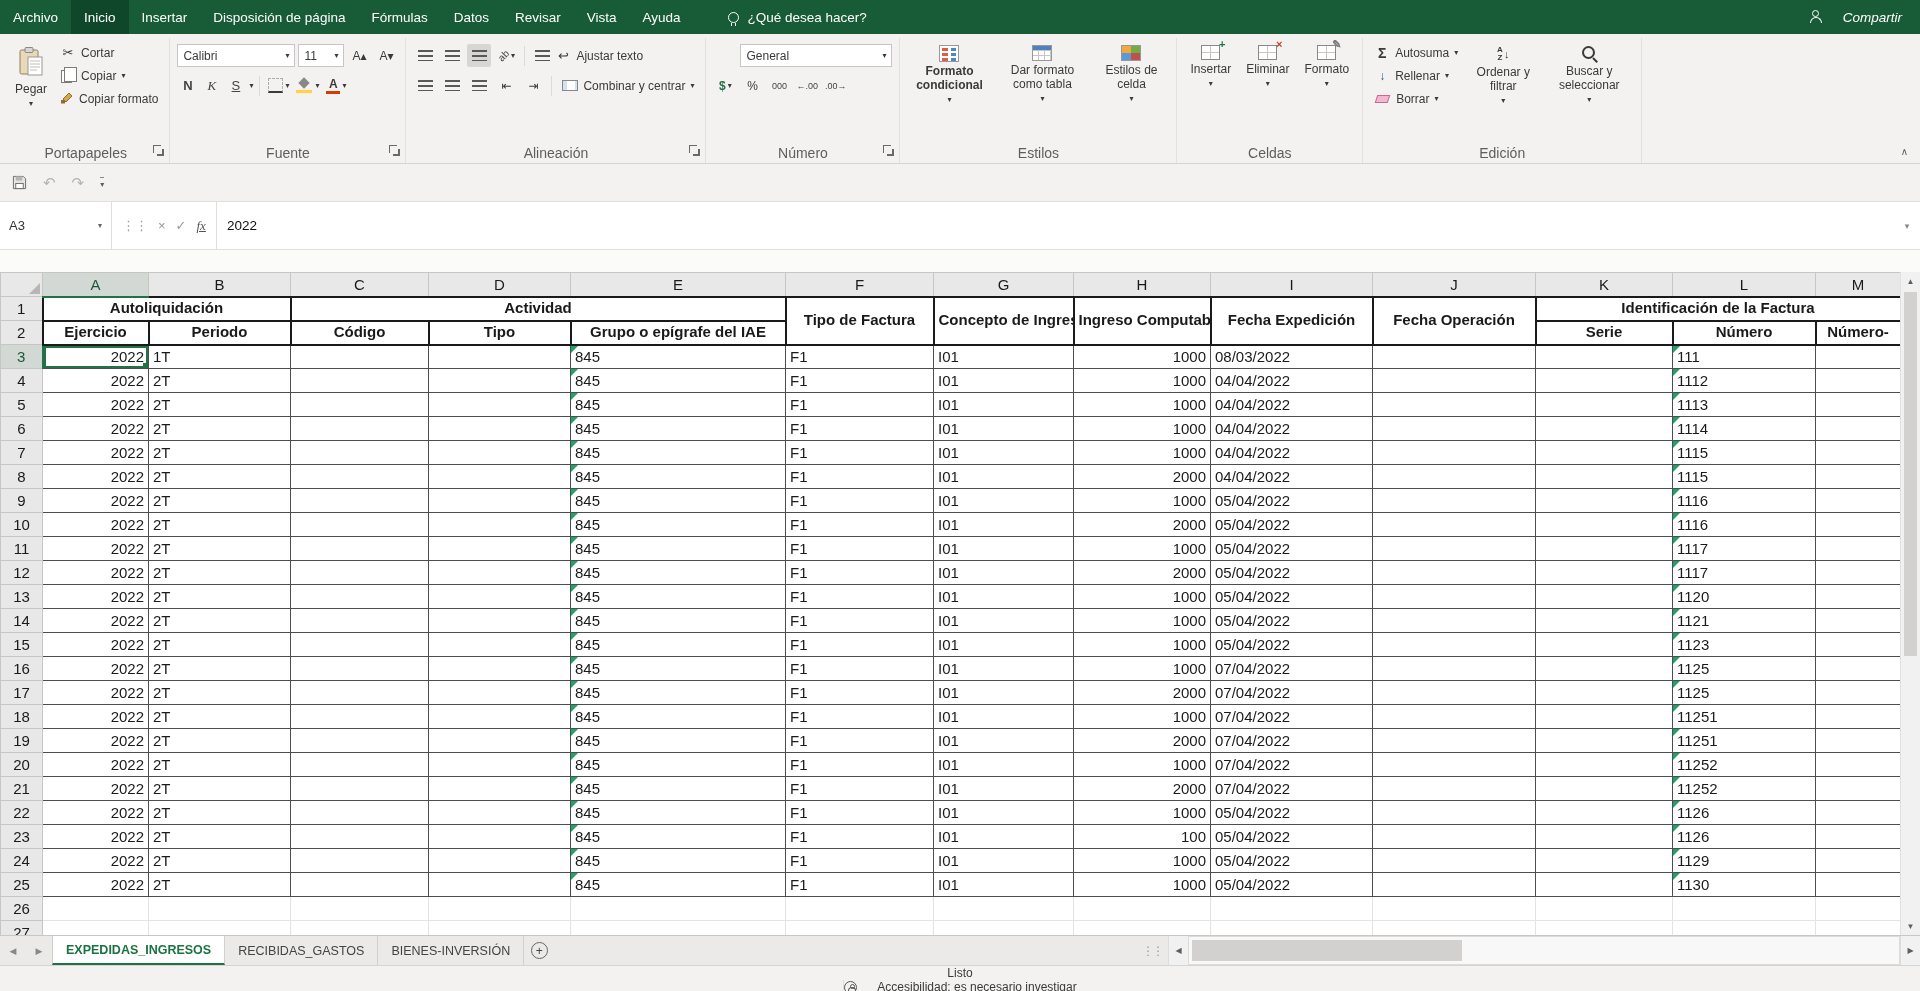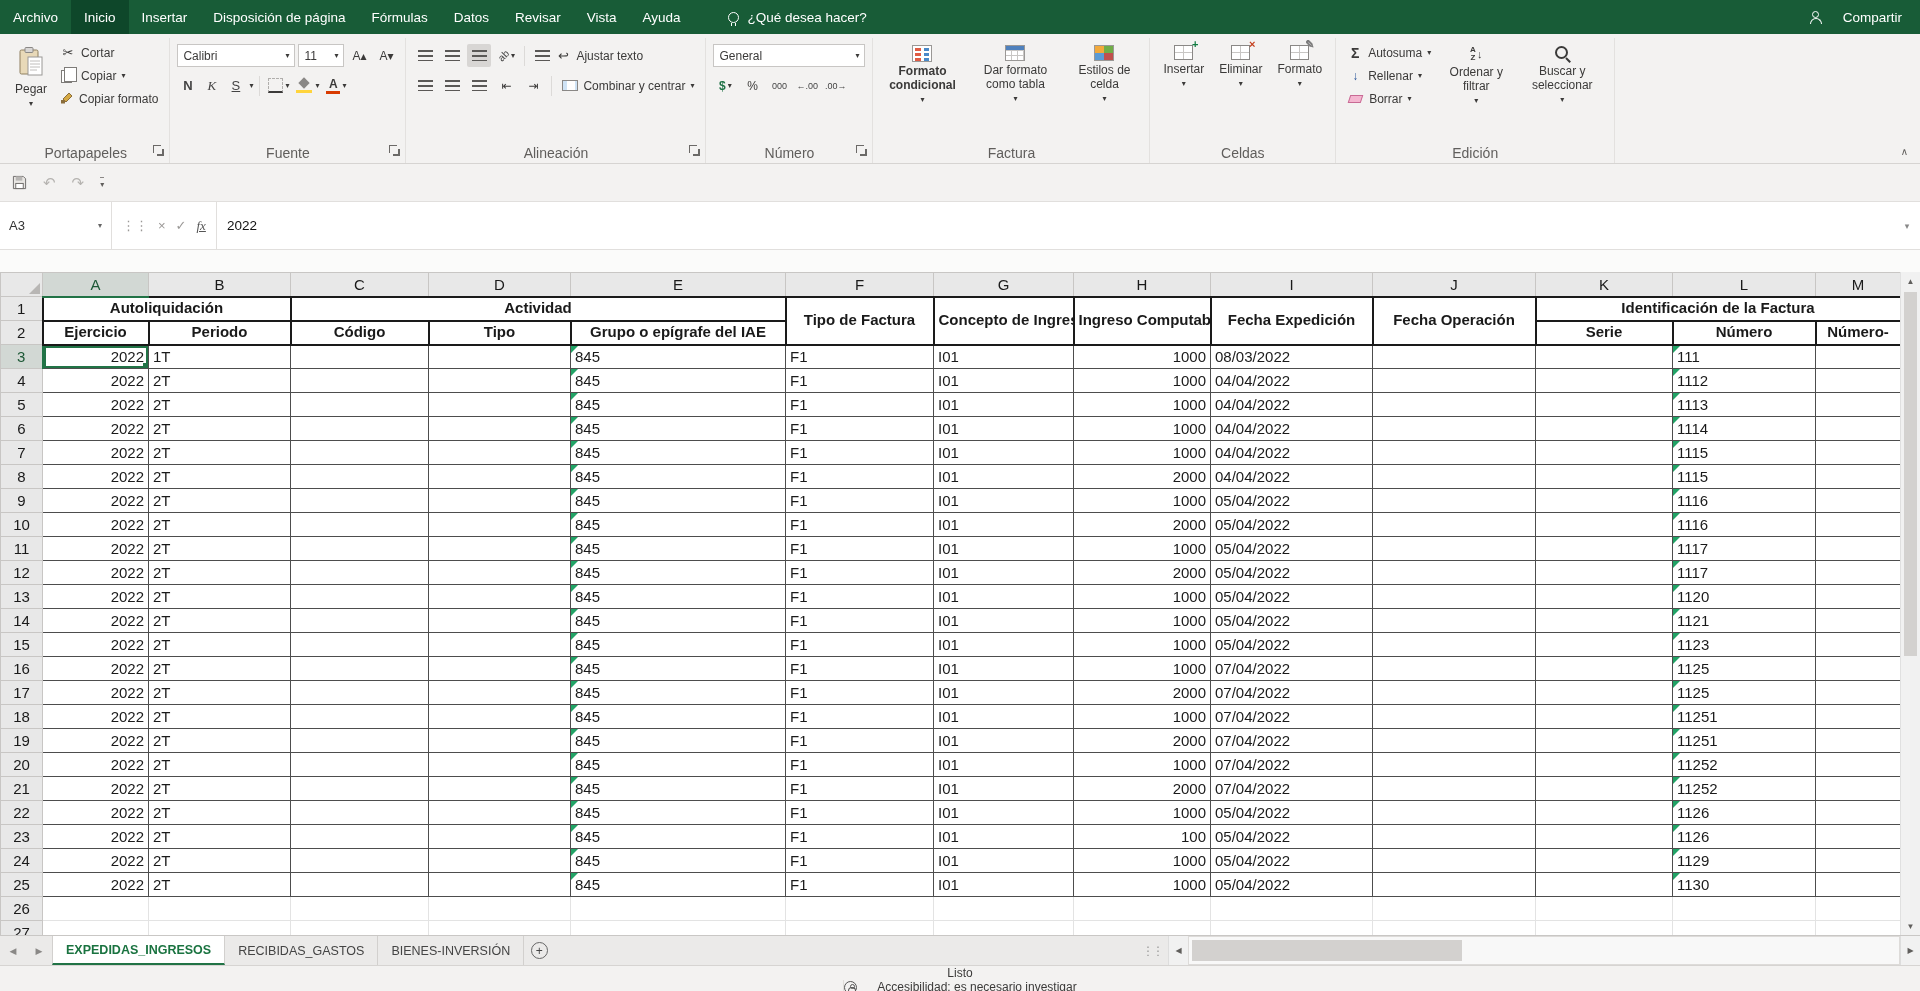--- a/index.html
+++ b/index.html
@@ -8,21 +8,21 @@
 
   
   .menubar { height:34px; background:#185c37; display:flex; align-items:stretch; color:#fff; font-size:13.5px; flex-shrink:0; }
   .menu-tabs { display:flex; align-items:stretch; }
   .menu-tab { padding:0 13px; display:flex; align-items:center; cursor:default; white-space:nowrap; }
   .menu-tab.active { background:#0e472a; }
   .menu-search { display:flex; align-items:center; gap:9px; margin-left:24px; padding:0 10px; }
   .bulb { position:relative; width:11px; height:11px; border:1.5px solid #fff; border-radius:50%; }
   .bulb::after { content:''; position:absolute; left:2px; bottom:-4px; width:3px; height:2.5px; border-left:1.5px solid #fff; border-right:1.5px solid #fff; }
   .menubar-right { margin-left:auto; display:flex; align-items:center; padding-right:18px; }
-  .share-btn { display:flex; align-items:center; gap:21px; }
+  .share-btn { display:flex; gap:21px;font-style:italic; }
   .person { position:relative; width:13px; height:13px; }
   .person::before { content:''; position:absolute; left:3.5px; top:0; width:5px; height:5px; border:1.2px solid #fff; border-radius:50%; }
   .person::after { content:''; position:absolute; left:1px; bottom:0; width:10px; height:5px; border:1.2px solid #fff; border-bottom:none; border-radius:6px 6px 0 0; }
 
   
   .ribbon { height:130px; background:#f3f2f1; border-bottom:1px solid #d6d4d2; display:flex; padding:4px 2px 0 2px; flex-shrink:0; position:relative; font-size:12px; color:#3b3a39; }
   .rgroup { display:flex; flex-direction:column; padding:0 5px; position:relative; border-right:1px solid #e3e1df; }
   .rg-content { flex:1; display:flex; align-items:flex-start; padding:3px 2px 0 2px; gap:3px; }
   .rg-label { height:21px; font-size:14px; color:#605e5c; display:flex; align-items:center; justify-content:center; padding:0 16px; white-space:nowrap; }
   .launcher { position:absolute; right:4px; bottom:6px; width:12px; height:12px; }
@@ -32,21 +32,21 @@
   .btn-big .lbl { line-height:1.15; }
   .btn-small { display:flex; align-items:center; gap:5px; height:23px; padding:0 4px; font-size:12px; white-space:nowrap; border-radius:2px; }
   .caret { font-size:8px; color:#3b3a39; line-height:1; }
   .stack { display:flex; flex-direction:column; justify-content:flex-start; }
   .rows { display:flex; flex-direction:column; gap:7px; padding-top:3px; }
   .rrow { display:flex; align-items:center; gap:3px; }
   .combo { background:#fff; border:1px solid #c8c6c4; height:23px; display:flex; align-items:center; padding:0 5px; font-size:12px; gap:6px; }
   .combo .caret { margin-left:auto; }
   .combo.fname { width:118px; }
   .combo.fsize { width:46px; }
-  .combo.nfmt  { width:152px; }
+  .combo.nfmt  { width:152px;margin-left:27px; }
   .icon-btn { min-width:24px; height:23px; display:flex; align-items:center; justify-content:center; gap:2px; border-radius:2px; padding:0 2px; }
   .icon-btn.sel { background:#d8d6d4; }
   .fmt-btn { width:21px; height:23px; display:flex; align-items:center; justify-content:center; font-size:13px; color:#444; }
   .fmt-btn.b { font-weight:bold; }
   .fmt-btn.i { font-style:italic; font-family:"Liberation Serif", serif; }
   .fmt-btn.u { text-decoration:underline; }
   .vdiv { width:1px; height:20px; background:#dcdad8; margin:0 3px; align-self:center; }
   .ic { font-size:13px; color:#3b3a39; width:16px; text-align:center; }
   .icon-copy { width:11px; height:13px; border:1px solid #7d7b78; background:#fff; position:relative; margin:2px 4px 0 1px; }
   .icon-copy::after { content:''; position:absolute; left:2px; top:-4px; width:11px; height:13px; border:1px solid #7d7b78; background:#fff; }
@@ -383,21 +383,21 @@
         <span class="lbl w84">Dar formato como tabla</span>
         <span class="caret">▾</span>
       </div>
       <div class="btn-big">
         <span class="cs-icon"></span>
         <span class="lbl w64">Estilos de celda</span>
         <span class="caret">▾</span>
       </div>
     </div>
     <div class="rg-label">
-        <span>Factura</span>
+        <span>Estilos</span>
       </div>
   </div>
 
   <div class="rgroup">
     <div class="rg-content">
       <div class="btn-big">
         <span class="cellgrid">
             <span class="badge ins">+</span>
           </span>
         <span class="lbl">Insertar</span>

